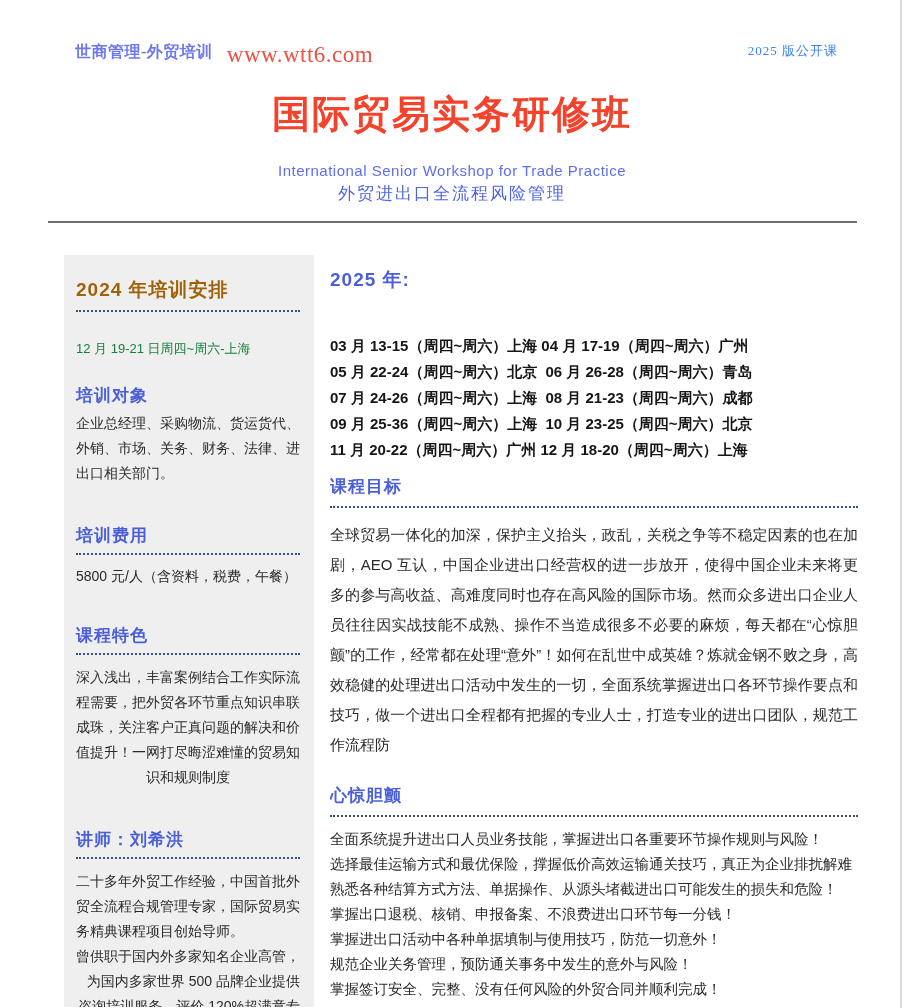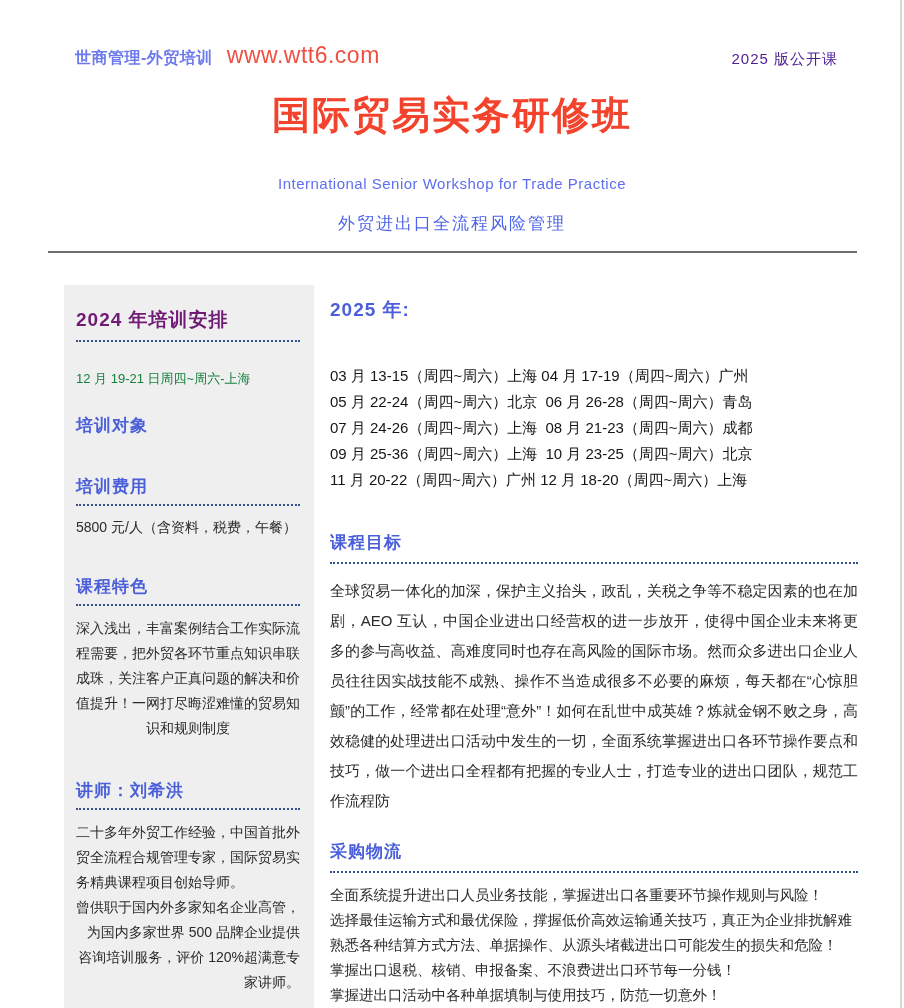--- a/index.html
+++ b/index.html
@@ -16,61 +16,62 @@
   .page-edge {
     position: absolute;
     top: 0; right: 2px; bottom: 0;
     width: 2px;
     background: #d9d9d9;
   }
 
   
   .header {
     display: flex;
-    align-items: flex-end;
+    align-items: flex-start;
     padding: 42px 66px 0 75px;
+    font-family: Liberation Serif, serif;
   }
   .brand {
     color: #6c79ee;
     font-size: 16px;
     font-weight: 700;
     letter-spacing: 0.5px;
   }
   .site {
     color: #ef5041;
     font-size: 23px;
     margin-left: 14px;
     text-decoration: none;
     letter-spacing: 0.5px;
   }
   .edition {
     margin-left: auto;
-    color: #4c1d95;
-    font-size: 15px;
+    color: #3b82f6;
+    font-size: 13px;
     letter-spacing: 1px;
   }
 
   
   .titleblock { text-align: center; }
   .course-title {
     margin-top: 24px;
     color: #f4432c;
     font-size: 38px;
     font-weight: 700;
     letter-spacing: 2px;
     line-height: 44px;
   }
   .sub-en {
-    margin-top: 38px;
+    margin-top: 26px;
     color: #5f6ef0;
     font-size: 15px;
     letter-spacing: 0.5px;
   }
   .sub-cn {
-    margin-top: 20px;
+    margin-top: 3px;
     color: #4d63e8;
     font-size: 17px;
     letter-spacing: 2px;
     font-family: Liberation Serif, serif;
   }
   .rule {
     margin: 16px 47px 0 48px;
     border-top: 2px solid #6f6f6f;
     height: 0;
   }
@@ -84,21 +85,21 @@
 
   
   .sidebar {
     flex: 0 0 250px;
     margin-left: 64px;
     background: #efefef;
     padding: 22px 14px 16px 12px;
     overflow: hidden;
   }
   .s-h1 {
-    color: #701a75;
+    color: #a16207;
     font-size: 19px;
     font-weight: 700;
     letter-spacing: 1px;
     margin-bottom: 7px;
   }
   .s-h2 {
     color: #4a5fd9;
     font-size: 17px;
     font-weight: 700;
     letter-spacing: 1px;
@@ -143,28 +144,28 @@
     width: 528px;
     padding-top: 12px;
     overflow: hidden;
   }
   .m-year {
     color: #4a5fd9;
     font-size: 19px;
     font-weight: 700;
     letter-spacing: 1px;
   }
-  .schedule { margin-top: 40px; }
+  .schedule { margin-top: 40px; font-weight: bold; }
   .sched-row {
     color: #151515;
     font-size: 15px;
     line-height: 26px;
     white-space: pre;
   }
-  .msec { margin-top: 38px; }
+  .msec { margin-top: 12px; }
   .m-h {
     color: #4a5fd9;
     font-size: 17px;
     font-weight: 700;
     letter-spacing: 1px;
     padding-bottom: 8px;
   }
   .m-goal {
     margin-top: 12px;
     color: #2a2a2a;
@@ -204,20 +205,21 @@
     <aside class="sidebar">
 
       <section>
         <h3 class="s-h1">2024 年培训安排</h3>
         <div class="dotline"></div>
         <div class="s-date">12 月 19-21 日周四~周六-上海</div>
       </section>
 
       <section class="s-gap-lg">
         <h3 class="s-h2">培训对象</h3>
+        <p class="s-body">企业总经理、采购物流、货运货代、外销、市场、关务、财务、法律、进出口相关部门。</p>
       </section>
 
       <section class="s-gap">
         <h3 class="s-h2">培训费用</h3>
         <div class="dotline" style="margin-top:6px;"></div>
         <div class="s-fee">5800 元/人（含资料，税费，午餐）</div>
       </section>
 
       <section class="s-gap">
         <h3 class="s-h2">课程特色</h3>
@@ -247,21 +249,21 @@
         <div class="sched-row">11 月 20-22（周四~周六）广州 12 月 18-20（周四~周六）上海</div>
       </div>
 
       <section class="msec">
         <h3 class="m-h">课程目标</h3>
         <div class="dotline"></div>
         <p class="m-goal">全球贸易一体化的加深，保护主义抬头，政乱，关税之争等不稳定因素的也在加剧，AEO 互认，中国企业进出口经营权的进一步放开，使得中国企业未来将更多的参与高收益、高难度同时也存在高风险的国际市场。然而众多进出口企业人员往往因实战技能不成熟、操作不当造成很多不必要的麻烦，每天都在“心惊胆颤”的工作，经常都在处理“意外”！如何在乱世中成英雄？炼就金钢不败之身，高效稳健的处理进出口活动中发生的一切，全面系统掌握进出口各环节操作要点和技巧，做一个进出口全程都有把握的专业人士，打造专业的进出口团队，规范工作流程防</p>
       </section>
 
       <section class="msec" style="margin-top:24px;">
-        <h3 class="m-h">采购物流</h3>
+        <h3 class="m-h">心惊胆颤</h3>
         <div class="dotline"></div>
         <div class="benefits">
           <div class="benefit-item">全面系统提升进出口人员业务技能，掌握进出口各重要环节操作规则与风险！</div>
           <div class="benefit-item">选择最佳运输方式和最优保险，撑握低价高效运输通关技巧，真正为企业排扰解难！</div>
           <div class="benefit-item">熟悉各种结算方式方法、单据操作、从源头堵截进出口可能发生的损失和危险！</div>
           <div class="benefit-item">掌握出口退税、核销、申报备案、不浪费进出口环节每一分钱！</div>
           <div class="benefit-item">掌握进出口活动中各种单据填制与使用技巧，防范一切意外！</div>
           <div class="benefit-item">规范企业关务管理，预防通关事务中发生的意外与风险！</div>
           <div class="benefit-item">掌握签订安全、完整、没有任何风险的外贸合同并顺利完成！</div>
 

